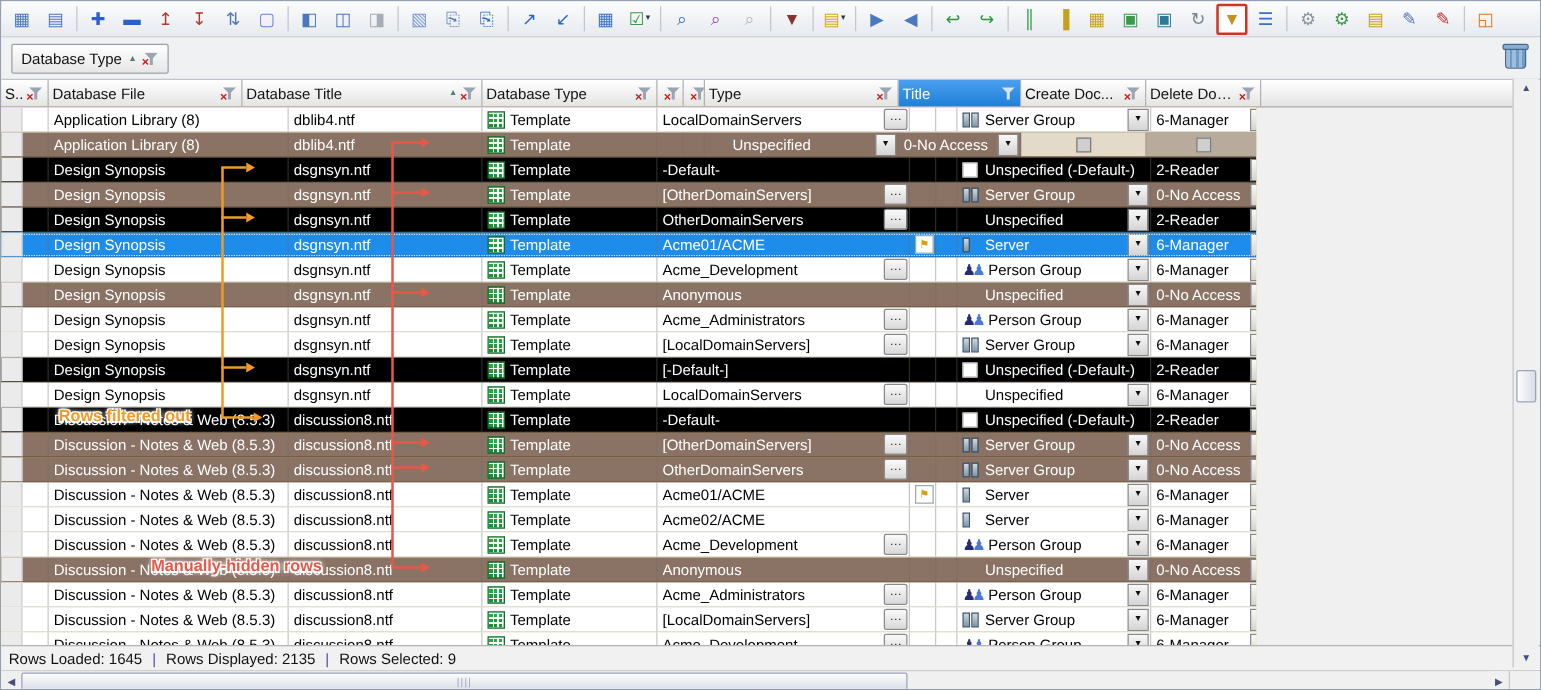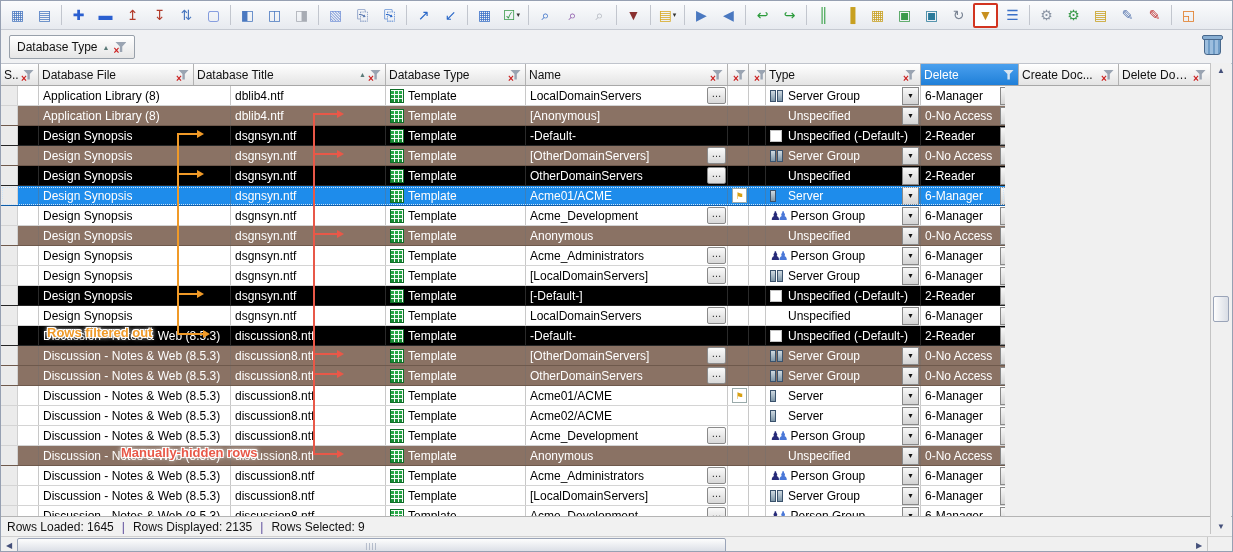--- a/index.html
+++ b/index.html
@@ -252,38 +252,34 @@
       </div>
       <div class="hcell" style="width: 192px; flex: 0 0 192px;">
         <span class="lbl">Database Title</span>
         <span class="sortA">▲</span>
         <span class="fx red"></span>
       </div>
       <div class="hcell" style="width: 140px; flex: 0 0 140px;">
         <span class="lbl">Database Type</span>
         <span class="fx red"></span>
       </div>
-      <div class="hcell" style="width: 202px; flex: 0 0 202px;">
-        <span class="lbl">Name</span>
-        <span class="fx red"></span>
-      </div>
       <div class="hcell" style="width: 21px; flex: 0 0 21px;">
         <span class="lbl"></span>
         <span class="fx red"></span>
       </div>
       <div class="hcell" style="width: 17px; flex: 0 0 17px;">
         <span class="lbl"></span>
         <span class="fx red"></span>
       </div>
       <div class="hcell" style="width: 155px; flex: 0 0 155px;">
         <span class="lbl">Type</span>
         <span class="fx red"></span>
       </div>
       <div class="hcell accent" style="width: 98px; flex: 0 0 98px;">
-        <span class="lbl">Delete</span>
+        <span class="lbl">Title</span>
         <span class="fx plain"></span>
       </div>
       <div class="hcell" style="width: 100px; flex: 0 0 100px;">
         <span class="lbl">Create Doc...</span>
         <span class="fx red"></span>
       </div>
       <div class="hcell" style="width: 92px; flex: 0 0 92px;">
         <span class="lbl">Delete Doc...</span>
         <span class="fx red"></span>
       </div>
@@ -333,23 +329,20 @@
         <div class="cell " style="flex: 0 0 21px; width: 21px;"></div>
         <div class="cell " style="flex: 0 0 192px; width: 192px;">
           <span class="txtc">Application Library (8)</span>
         </div>
         <div class="cell " style="flex: 0 0 155px; width: 155px;">
           <span class="txtc">dblib4.ntf</span>
         </div>
         <div class="cell " style="flex: 0 0 140px; width: 140px;">
           <span class="tpl"></span>
           <span class="txtc">Template</span>
-        </div>
-        <div class="cell " style="flex: 0 0 202px; width: 202px;">
-          <span class="txtc">[Anonymous]</span>
         </div>
         <div class="cell " style="flex: 0 0 21px; width: 21px;"></div>
         <div class="cell " style="flex: 0 0 17px; width: 17px;"></div>
         <div class="cell " style="flex: 0 0 155px; width: 155px;">
           <span class="ico-wrap"></span>
           <span class="txtc">Unspecified</span>
           <span class="dd-btn">▼</span>
         </div>
         <div class="cell " style="flex: 0 0 98px; width: 98px;">
           <span class="txtc">0-No Access</span>

